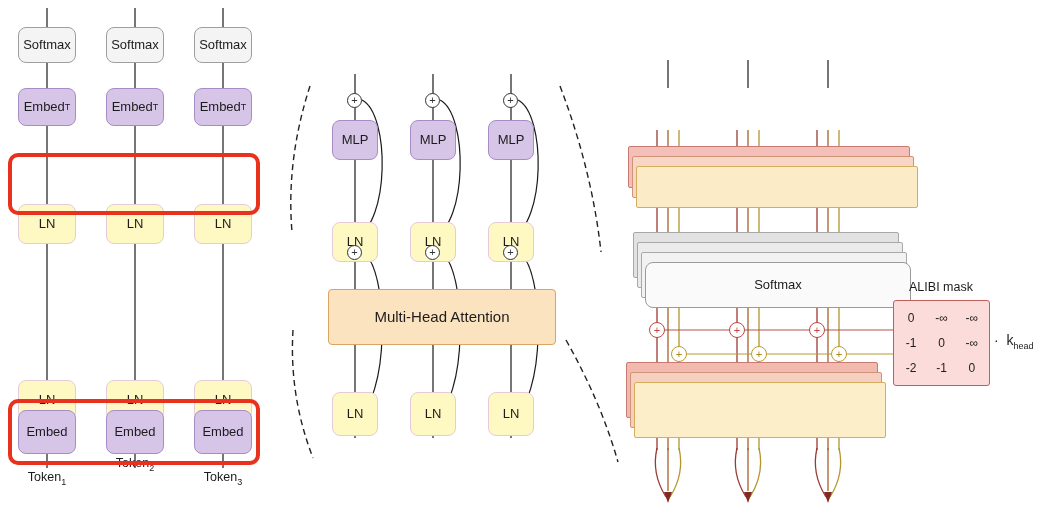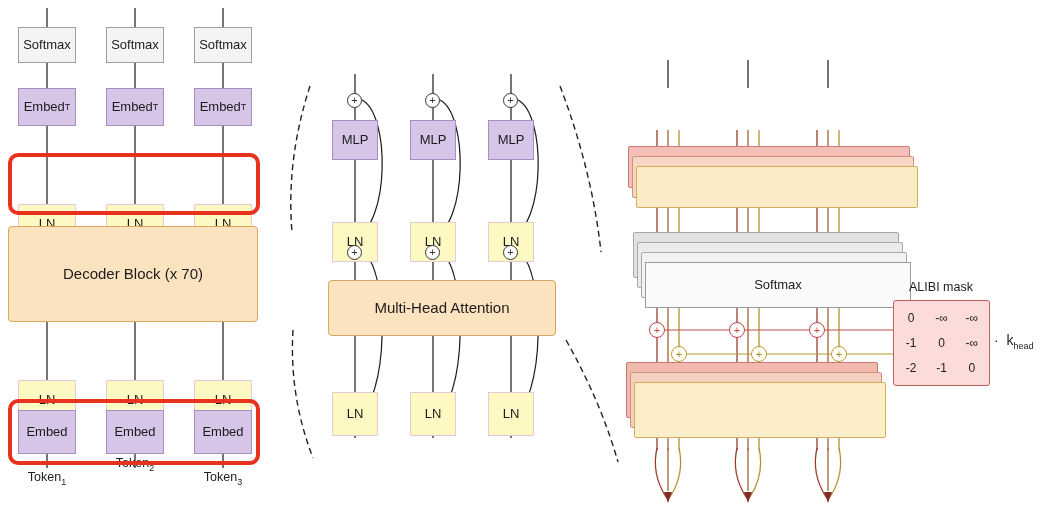--- a/index.html
+++ b/index.html
@@ -1,20 +1,20 @@
 <!DOCTYPE html>
 <html><head>
 <meta charset="utf-8">
 <style>
   html,body{margin:0;padding:0;background:#fff;}
   #stage{position:relative;width:1043px;height:512px;background:#ffffff;
          font-family:"Liberation Sans", sans-serif;color:#1c1c1c;overflow:hidden;}
   #wires{position:absolute;left:0;top:0;z-index:0;}
   .box{position:absolute;box-sizing:border-box;display:flex;align-items:center;justify-content:center;
-       font-size:13px;line-height:1.1;border:1px solid #999;border-radius:0;z-index:2;text-align:center;}
+       font-size:13px;line-height:1.1;border:1px solid #999;border-radius:8px;z-index:2;text-align:center;}
   .gray{background:#f4f4f4;border-color:#9e9e9e;}
   .purple{background:#d7c5e8;border-color:#a88cc6;}
   .purple2{background:#ddcfee;border-color:#ab93c8;}
   .pink{background:#fef9c3;border-color:#e6cad8;margin-top:40px;}
   .orange{background:#fce3bf;border-color:#d9a55f;border-radius:4px;}
   .yellow{background:#fdf3cd;border-color:#cfb257;}
   .layer{position:absolute;box-sizing:border-box;border:1px solid;border-radius:2px;z-index:1;}
   .redline{position:absolute;box-sizing:border-box;border:4px solid #e8321e;border-radius:10px;z-index:3;background:transparent;pointer-events:none;}
   .pluscircle{position:absolute;box-sizing:border-box;width:15px;height:15px;border-radius:50%;background:#fff;
        border:1.3px solid #333;display:flex;align-items:center;justify-content:center;
@@ -104,21 +104,20 @@
   <div class="box purple" style="left:194px;top:88px;width:58px;height:38px;">
     <span>Embed</span>
       <sup class="t">T</sup>
   </div>
 
   <div class="box pink" style="left:18px;top:164px;width:58px;height:40px;">LN</div>
   <div class="box pink" style="left:106px;top:164px;width:58px;height:40px;">LN</div>
   <div class="box pink" style="left:194px;top:164px;width:58px;height:40px;">LN</div>
   <div class="redline" style="left:8px;top:153px;width:252px;height:62px;"></div>
 
-  <div class="box orange bigfont" style="left:8px;top:226px;width:250px;height:96px;">Decoder Block (x 70)</div>
 
   <div class="box pink" style="left:18px;top:340px;width:58px;height:40px;">LN</div>
   <div class="box pink" style="left:106px;top:340px;width:58px;height:40px;">LN</div>
   <div class="box pink" style="left:194px;top:340px;width:58px;height:40px;">LN</div>
 
   <div class="box purple" style="left:18px;top:410px;width:58px;height:44px;">Embed</div>
   <div class="box purple" style="left:106px;top:410px;width:58px;height:44px;">Embed</div>
   <div class="box purple" style="left:194px;top:410px;width:58px;height:44px;">Embed</div>
   <div class="redline" style="left:8px;top:399px;width:252px;height:66px;"></div>
 
@@ -141,21 +140,21 @@
   <div class="box purple" style="left:488px;top:120px;width:46px;height:40px;">MLP</div>
 
   <div class="box pink" style="left:332px;top:182px;width:46px;height:40px;">LN</div>
   <div class="box pink" style="left:410px;top:182px;width:46px;height:40px;">LN</div>
   <div class="box pink" style="left:488px;top:182px;width:46px;height:40px;">LN</div>
 
   <div class="pluscircle" style="left:347px;top:245px;">+</div>
   <div class="pluscircle" style="left:425px;top:245px;">+</div>
   <div class="pluscircle" style="left:503px;top:245px;">+</div>
 
-  <div class="box orange bigfont" style="left:328px;top:280px;width:228px;height:56px;">Multi-Head Attention</div>
+  <div class="box orange bigfont" style="left:328px;top:289px;width:228px;height:56px;">Multi-Head Attention</div>
 
   <div class="box pink" style="left:332px;top:352px;width:46px;height:44px;">LN</div>
   <div class="box pink" style="left:410px;top:352px;width:46px;height:44px;">LN</div>
   <div class="box pink" style="left:488px;top:352px;width:46px;height:44px;">LN</div>
 
 
   <div class="layer" style="left:628px;top:146px;width:282px;height:42px;background:#f3bfb8;border-color:#c87a72;"></div>
   <div class="layer" style="left:632px;top:156px;width:282px;height:42px;background:#f8d6c6;border-color:#cf9478;"></div>
   <div class="layer" style="left:636px;top:166px;width:282px;height:42px;background:#fcebc7;border-color:#d4ae5e;"></div>
 

